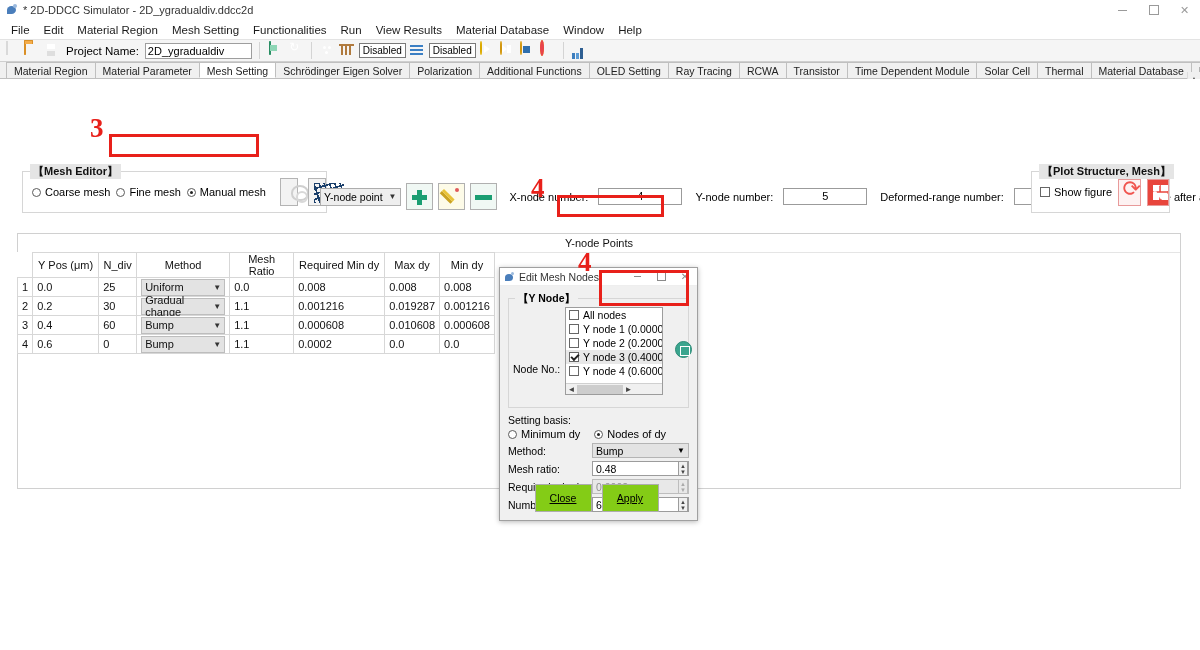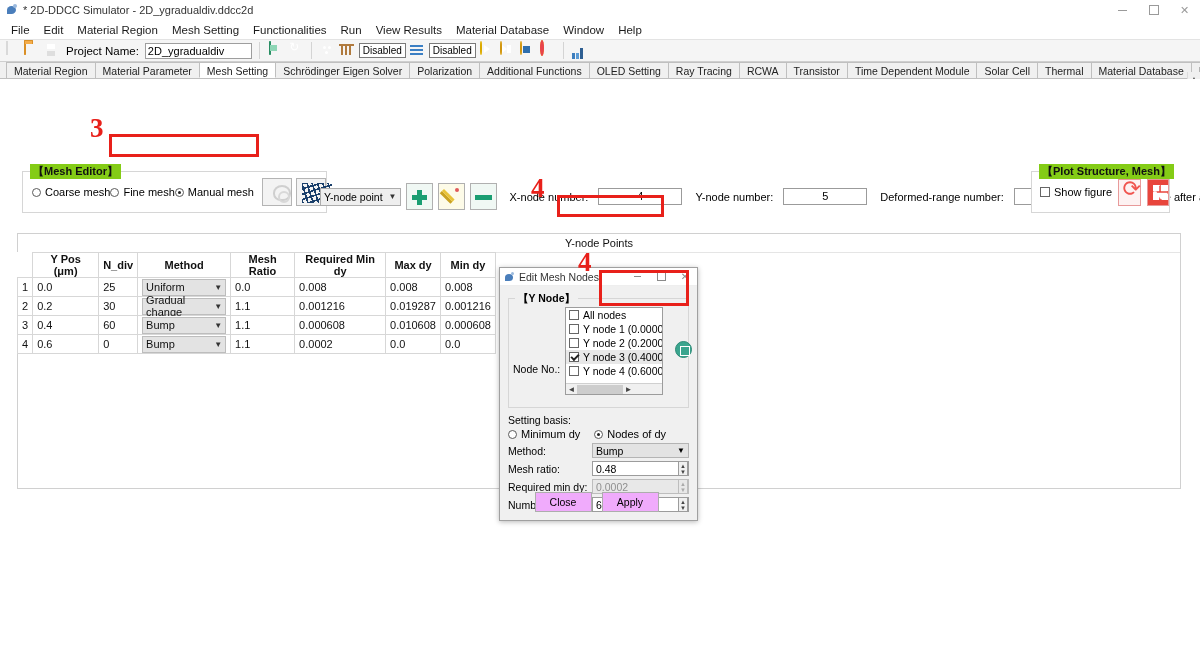--- a/index.html
+++ b/index.html
@@ -120,27 +120,27 @@
   }
   .tab.active { background: #ffffff; border-bottom: 1px solid #ffffff; position: relative; z-index:2;}
 
   
   .content { position:relative; background:#ffffff; height: 573px; }
 
   .groupbox {
     position: absolute; border: 1px solid #d6d6d6; background:#fff;
   }
   .group-title {
-    position:absolute; top:-8px; left:7px; background:#84cc16;
+    position:absolute; top:-8px; left:7px; background:#e5e5e5;
     padding: 0 3px; font-size: 11px; font-weight: bold; color:#111;
     white-space:nowrap;
   }
 
   .mesh-editor-box { left: 22px; top: 92px; width: 305px; height: 42px; }
-  .radio-row { display:flex; align-items:center; height: 100%; padding-left:9px; }
+  .radio-row { display:flex; align-items:center; height: 100%; padding-left:9px; gap:6px; }
   .radio { display:flex; align-items:center; gap:4px; font-size:11px; white-space:nowrap;}
   .rdo {
     width:9px;height:9px;border:1px solid #5b5b5b;border-radius:50%;
     background:#fff; position:relative; flex:0 0 auto;
   }
   .rdo.on::after{content:"";position:absolute;left:2px;top:2px;width:3px;height:3px;border-radius:50%;background:#222;}
   .icon-btn {
     border:1px solid #b4b4b4; background:#f3f3f3; position:relative;
   }
   .btn-mesh1 { width:40px; height:28px; margin-left:8px; }
@@ -220,21 +220,21 @@
     text-align:center; font-size:11px; padding-top:3px; color:#111;
   }
   .panel-divider{ height:1px; background:#e5e5e5; margin-top:3px;}
 
   
   table.mesh {
     position:absolute; left: 17px; top: 173px;
     border-collapse: collapse; font-size: 11px; background:#fff;
   }
   table.mesh th {
-    border:1px solid #d7d7d7; background:#ffffff; font-weight:bold;
+    border:1px solid #d7d7d7; background:#ffffff; font-weight:normal;
     height:17px; padding: 0 4px; color:#111;margin-top:26px;
   }
   table.mesh td {
     border:1px solid #d7d7d7; height:19px; padding: 0 4px; color:#111;
     background:#fff;
   }
   td.green { background:#d9ead3; }
   td.rowidx { border:none; background:#fff; width:8px; padding:0 2px 0 1px; text-align:left;}
   td.combocell {
     background:#e3e3e3; padding:0; position:relative;
@@ -310,22 +310,22 @@
     border:1px solid #9c9c9c; background:#f0f0f0;
     display:flex; flex-direction:column; align-items:center; justify-content:center;
     font-size:6px; line-height:6px; color:#444;
   }
   .radios2{ display:flex; align-items:center; gap:14px; margin-top:2px;}
   .dlg-buttons{
     position:absolute; left:0; bottom:8px; width:100%;
     display:flex; justify-content:center; gap:10px; padding-right:4px;
   }
   .dbtn{
-    width:57px;height:20px;border:1px solid #adadad;background:#f0abfc;
-    display:flex;align-items:center;justify-content:center;font-size:10.5px;
+    width:57px;height:28px;border:1px solid #adadad;background:#84cc16;
+    display:flex;align-items:center;justify-content:center;font-size:10.5px;text-decoration:underline;
   }
 
   
   .anno-box{ position:absolute; border:3px solid #e8201a; pointer-events:none; }
   .anno-num{
     position:absolute; color:#e8201a; font-size:27px; font-weight:bold;
     font-family:"Liberation Serif", serif; line-height:1;
   }
 
   

